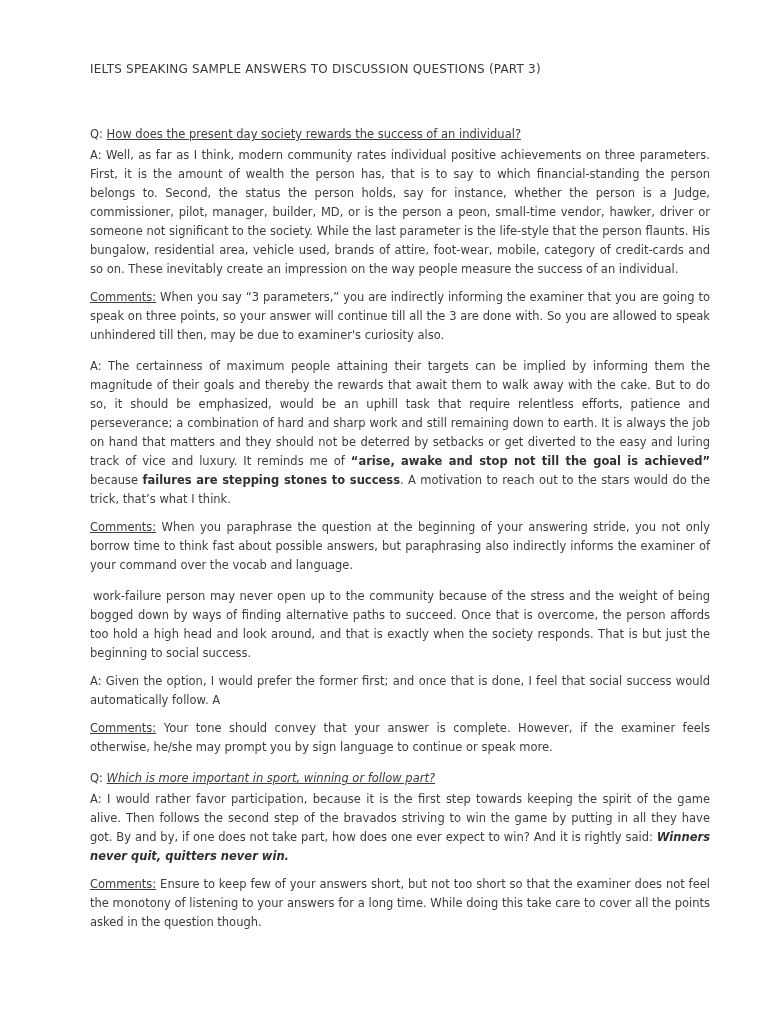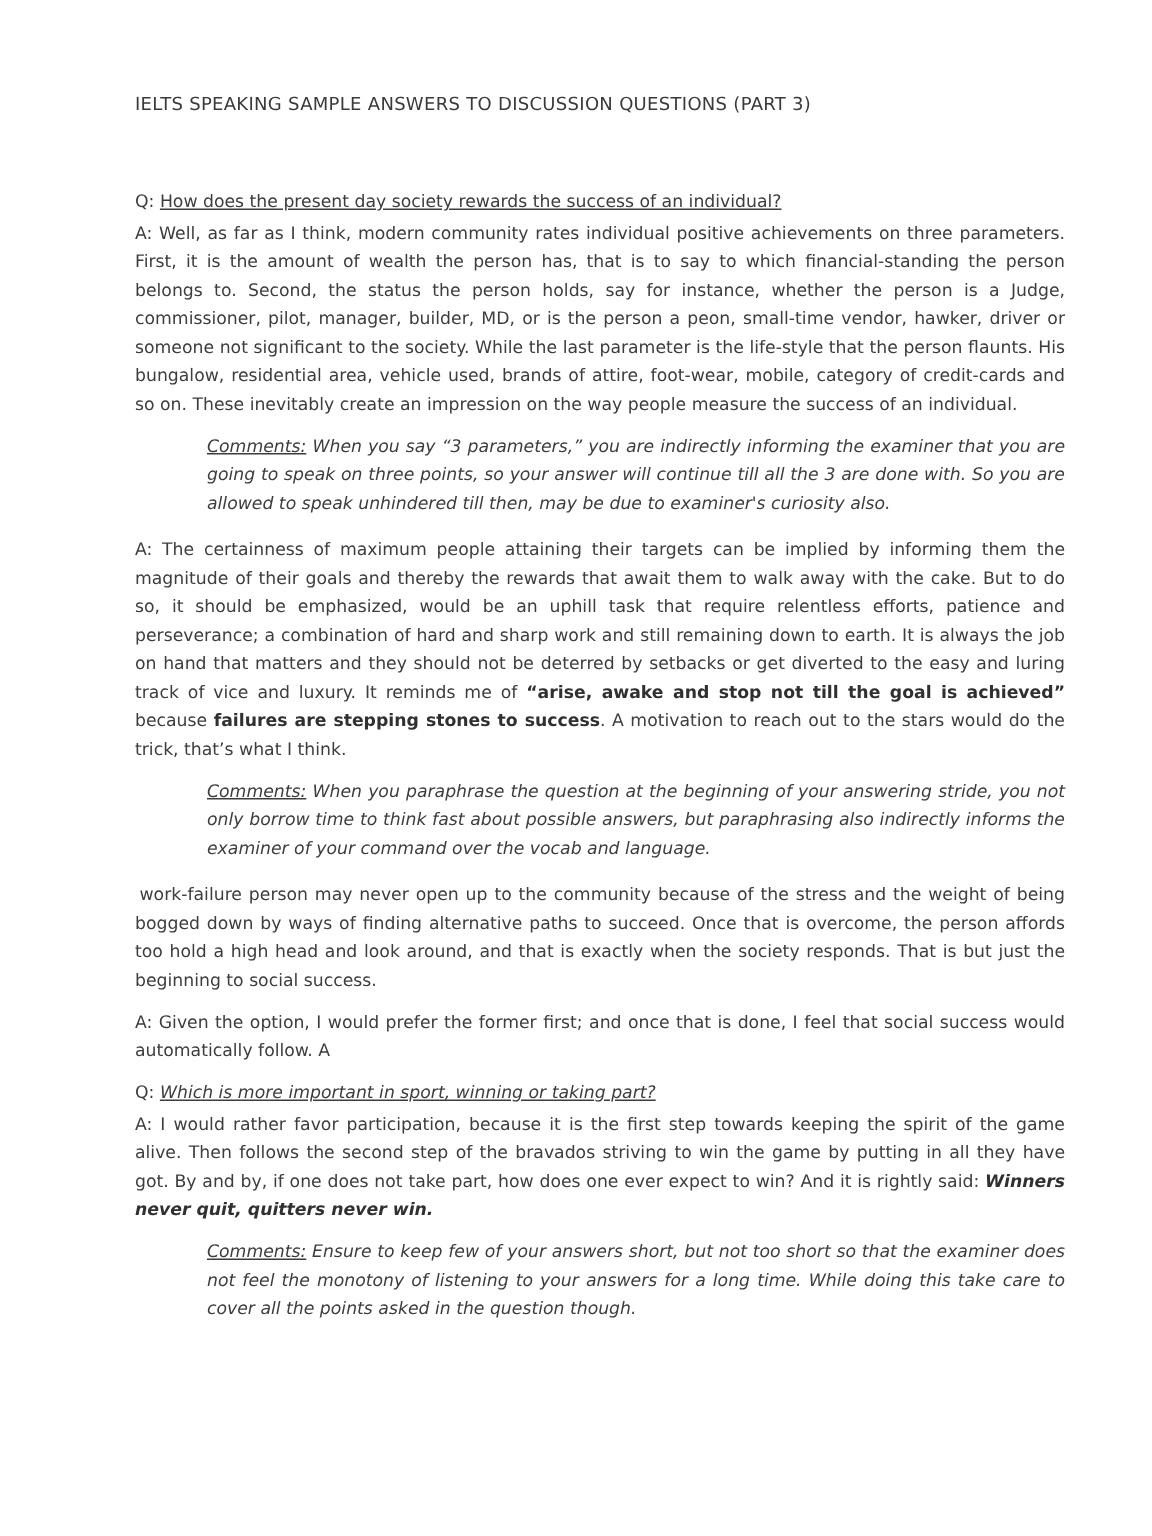--- a/index.html
+++ b/index.html
@@ -43,24 +43,22 @@
     font-style: italic;
   }
   .a {
     text-align: justify;
     margin-bottom: 9px;
   }
   .a.cont {
     text-indent: 3px;
   }
   .c {
-    font-style: italic;
     text-align: justify;
     margin-bottom: 12px;
-    margin-left: 48px;
   }
   .c .cl {
     text-decoration: underline;
   }
   .b {
     font-weight: bold;
     color: #303030;
   }
   .bi {
     font-weight: bold;
@@ -85,21 +83,22 @@
   </section>
 
   <section>
     <p class="a"><span>A: The certainness of maximum people attaining their targets can be implied by informing them the magnitude of their goals and thereby the rewards that await them to walk away with the cake. But to do so, it should be emphasized, would be an uphill task that require relentless efforts, patience and perseverance; a combination of hard and sharp work and still remaining down to earth. It is always the job on hand that matters and they should not be deterred by setbacks or get diverted to the easy and luring track of vice and luxury. It reminds me of </span><span class="b">“arise, awake and stop not till the goal is achieved”</span><span> because </span><span class="b">failures are stepping stones to success</span><span>. A motivation to reach out to the stars would do the trick, that’s what I think.</span></p>
     <p class="c"><span class="cl">Comments:</span> <span>When you paraphrase the question at the beginning of your answering stride, you not only borrow time to think fast about possible answers, but paraphrasing also indirectly informs the examiner of your command over the vocab and language.</span></p>
   </section>
 
   <section>
     <p class="a cont"><span>work-failure person may never open up to the community because of the stress and the weight of being bogged down by ways of finding alternative paths to succeed. Once that is overcome, the person affords too hold a high head and look around, and that is exactly when the society responds. That is but just the beginning to social success.</span></p>
     <p class="a"><span>A: Given the option, I would prefer the former first; and once that is done, I feel that social success would automatically follow. A</span></p>
+    <p class="c"><span class="cl">Comments:</span> <span>Your tone should convey that your answer is complete. However, if the examiner feels otherwise, he/she may prompt you by sign language to continue or speak more.</span></p>
   </section>
 
   <section>
-    <p class="q italic"><span>Q:</span> <span class="qt">Which is more important in sport, winning or taking part?</span></p>
+    <p class="q italic"><span>Q:</span> <span class="qt">Which is more important in sport, winning or follow part?</span></p>
     <p class="a"><span>A: I would rather favor participation, because it is the first step towards keeping the spirit of the game alive. Then follows the second step of the bravados striving to win the game by putting in all they have got. By and by, if one does not take part, how does one ever expect to win? And it is rightly said: </span><span class="bi">Winners never quit, quitters never win.</span></p>
     <p class="c"><span class="cl">Comments:</span> <span>Ensure to keep few of your answers short, but not too short so that the examiner does not feel the monotony of listening to your answers for a long time. While doing this take care to cover all the points asked in the question though.</span></p>
   </section>
 
 </div>
 
 </body></html>

